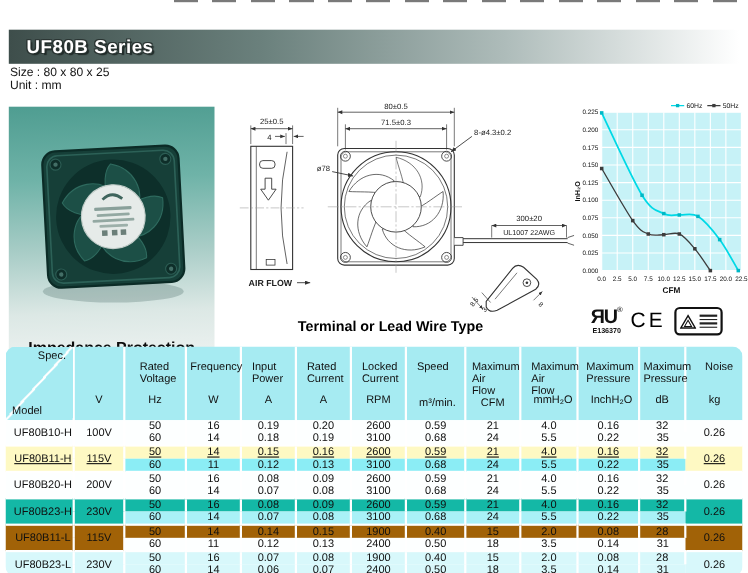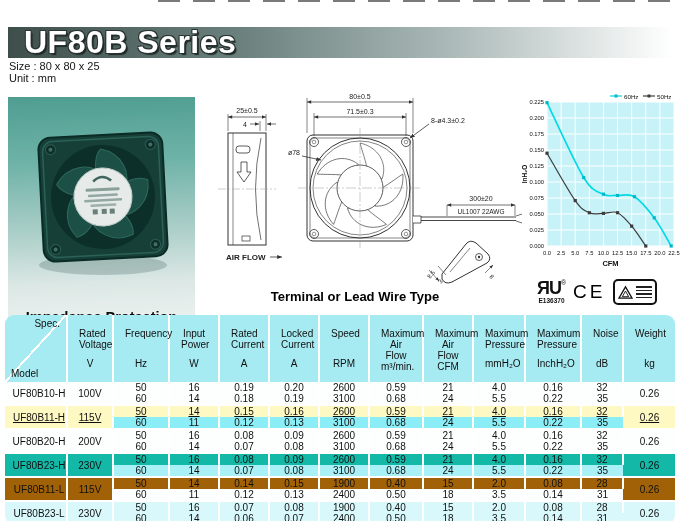--- a/index.html
+++ b/index.html
@@ -4,21 +4,21 @@
 <style>
   html,body{margin:0;padding:0;}
   body{width:680px;height:521px;position:relative;background:#fff;
        font-family:"Liberation Sans",sans-serif;overflow:hidden;color:#111;}
   .topdash{position:absolute;top:0;left:158px;right:0;height:2px;
        background:repeating-linear-gradient(90deg,#4d4d4d 0 22px,transparent 22px 35px);opacity:.75;}
   
   .banner{position:absolute;left:8px;top:27px;width:664px;height:31px;
        background:linear-gradient(90deg,#3e4e4b 0%,#6b817d 35%,#aebcba 68%,#ffffff 100%);
        display:flex;align-items:center;}
-  .banner-title{margin:0 0 0 16px;font-size:32px;font-weight:bold;color:#fff;letter-spacing:.5px;
+  .banner-title{margin:0 0 0 16px;font-size:17px;font-weight:bold;color:#fff;letter-spacing:.5px;
        text-shadow:-1px -1px 0 #2b3533,1px -1px 0 #2b3533,-1px 1px 0 #2b3533,2px 2px 1px #1f2927;}
   
   .meta{position:absolute;left:9px;top:60px;font-size:11px;line-height:12px;color:#151515;}
   
   .photo{position:absolute;left:8px;top:97px;width:187px;height:237px;
        background:linear-gradient(178deg,#4f9d91 0%,#6fb3a8 28%,#a9cdc7 55%,#dce8e5 78%,#f0f4f3 100%);}
   .photo-caption{position:absolute;left:0;right:0;bottom:9px;text-align:center;
        font-weight:bold;font-size:14.5px;color:#0c0c0c;}
   
   .drawing{position:absolute;left:198px;top:86px;width:324px;height:202px;}
@@ -41,21 +41,21 @@
   .chart{position:absolute;left:521px;top:90px;width:159px;height:184px;}
   
   .spec{position:absolute;left:5px;top:315px;width:670px;border-radius:9px;overflow:hidden;}
   table{width:100%;border-collapse:collapse;table-layout:fixed;font-size:10px;color:#101010;}
   th{background:#a6ebf2;font-weight:normal;height:45px;padding:11px;border-right:2px solid #fff;vertical-align:top;}
   th:last-child,td:last-child{border-right:none;}
   td{height:11px;line-height:11px;padding:0;text-align:center;border-right:2px solid #fff;}
   tr.gstart td{border-top:2px solid #fff;}
   td.model{text-align:center;padding-left:7px;}
   .hwrap{display:flex;flex-direction:column;justify-content:space-between;height:41px;padding:2px 0;}
-  .hlabel{white-space:pre-line;line-height:11px;}
+  .hlabel{white-space:pre-line;line-height:11px;margin-left:48px;}
   .hunit{line-height:11px;}
   th.diag{position:relative;
        background:#a6ebf2 linear-gradient(to bottom right,transparent calc(50% - 1px),
        #fff calc(50% - 1px),#fff calc(50% + 1px),transparent calc(50% + 1px));}
   .diag-spec{position:absolute;top:3px;right:6px;}
   .diag-model{position:absolute;bottom:3px;left:6px;margin-top:20px;}
 </style>
 </head>
 <body>
 

